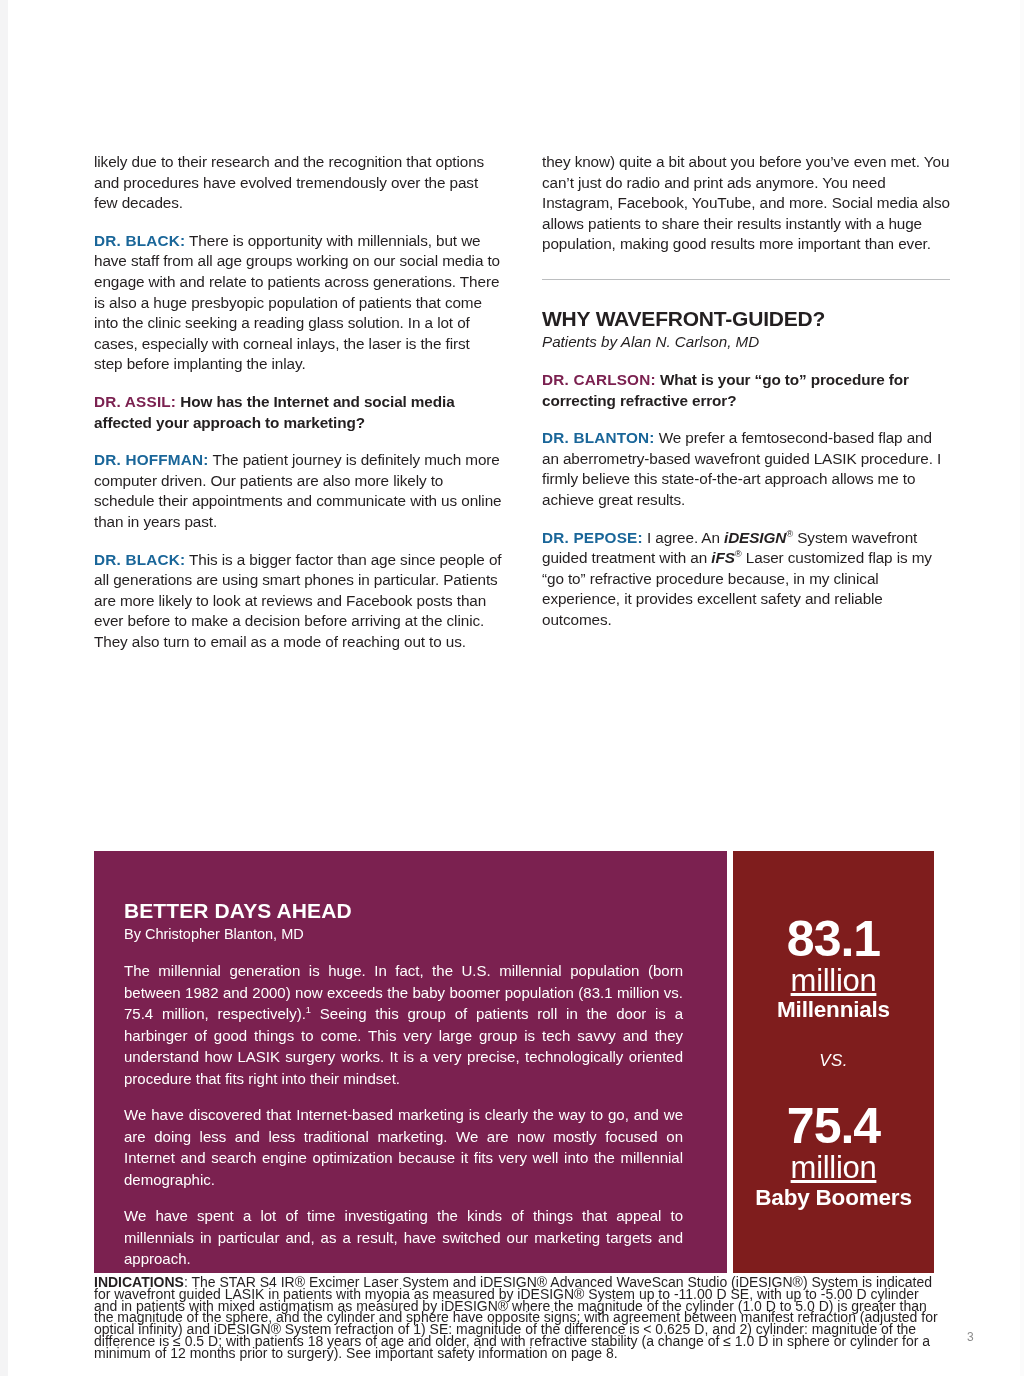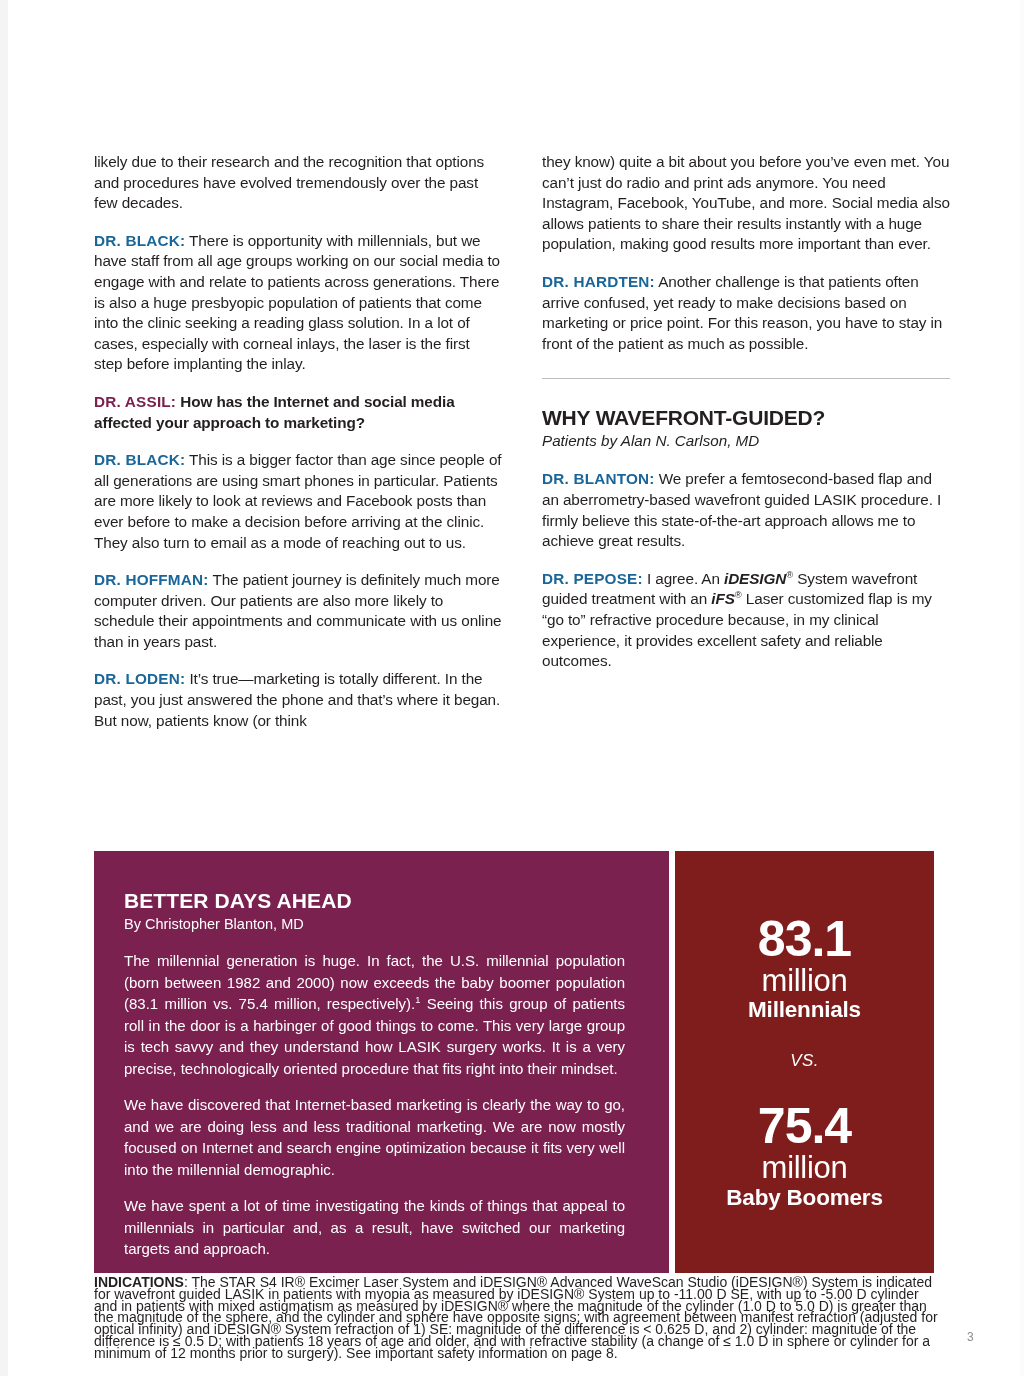--- a/index.html
+++ b/index.html
@@ -88,24 +88,24 @@
   
   .callout-wrap {
     position: absolute;
     left: 94px;
     top: 851px;
     width: 840px;
     height: 422px;
     display: flex;
   }
   .callout {
-    width: 575px;
+    width: 633px;
     background: #7b2150;
     color: #ffffff;
-    padding: 38px 36px 26px 30px;
+    padding: 48px 36px 26px 30px;
     box-sizing: border-box;
   }
   .callout-title {
     font-size: 21px;
     font-weight: bold;
     letter-spacing: 0.1px;
     margin: 0 0 3px 0;
   }
   .callout-byline {
     font-size: 14.5px;
@@ -136,20 +136,21 @@
   .stat-num {
     font-size: 50px;
     font-weight: bold;
     line-height: 1.02;
     letter-spacing: -1px;
   }
   .stat-unit {
     font-size: 31px;
     line-height: 1.05;
     letter-spacing: -0.3px;
+    text-decoration: underline;
   }
   .stat-label {
     font-size: 22.5px;
     font-weight: bold;
     line-height: 1.15;
     letter-spacing: -0.2px;
   }
   .stat-vs {
     font-size: 17px;
     margin: 28px 0 30px 0;
@@ -195,48 +196,45 @@
 
       <p class="body-p">
         <span class="speaker speaker-blue">DR. BLACK:</span><span> There is opportunity with millennials, but we have staff from all age groups working on our social media to engage with and relate to patients across generations. There is also a huge presbyopic population of patients that come into the clinic seeking a reading glass solution. In a lot of cases, especially with corneal inlays, the laser is the first step before implanting the inlay.</span>
       </p>
 
       <p class="body-p">
         <span class="speaker speaker-magenta">DR. ASSIL:</span><span class="q-text"> How has the Internet and social media affected your approach to marketing?</span>
       </p>
 
       <p class="body-p">
+        <span class="speaker speaker-blue">DR. HOFFMAN:</span><span> The patient journey is definitely much more computer driven. Our patients are also more likely to schedule their appointments and communicate with us online than in years past.</span>
+      </p>
+
+      <p class="body-p">
         <span class="speaker speaker-blue">DR. BLACK:</span><span> This is a bigger factor than age since people of all generations are using smart phones in particular. Patients are more likely to look at reviews and Facebook posts than ever before to make a decision before arriving at the clinic. They also turn to email as a mode of reaching out to us.</span>
       </p>
 
-      <p class="body-p">
-        <span class="speaker speaker-blue">DR. HOFFMAN:</span><span> The patient journey is definitely much more computer driven. Our patients are also more likely to schedule their appointments and communicate with us online than in years past.</span>
-      </p>
-
-      <p class="body-p">
-        <span class="speaker speaker-blue">DR. LODEN:</span><span> It’s true—marketing is totally different. In the past, you just answered the phone and that’s where it began. But now, patients know (or think</span>
-      </p>
 
     </div>
 
     <div class="col">
 
       <p class="body-p">
         <span>they know) quite a bit about you before you’ve even met. You can’t just do radio and print ads anymore. You need Instagram, Facebook, YouTube, and more. Social media also allows patients to share their results instantly with a huge population, making good results more important than ever.</span>
       </p>
 
-      <p class="body-p">
-        <span class="speaker speaker-blue">DR. HARDTEN:</span><span> Another challenge is that patients often arrive confused, yet ready to make decisions based on marketing or price point. For this reason, you have to stay in front of the patient as much as possible.</span>
-      </p>
 
       <hr class="rule">
 
       <h2 class="sec-title">WHY WAVEFRONT-GUIDED?</h2>
       <p class="sec-sub">Patients by Alan N. Carlson, MD</p>
 
+      <p class="body-p">
+        <span class="speaker speaker-magenta">DR. CARLSON:</span><span class="q-text"> What is your “go to” procedure for correcting refractive error?</span>
+      </p>
 
       <p class="body-p">
         <span class="speaker speaker-blue">DR. BLANTON:</span><span> We prefer a femtosecond-based flap and an aberrometry-based wavefront guided LASIK procedure. I firmly believe this state-of-the-art approach allows me to achieve great results.</span>
       </p>
 
       <p class="body-p">
         <span class="speaker speaker-blue">DR. PEPOSE:</span><span> I agree. An </span><span class="bi">iDESIGN</span><sup>®</sup><span> System wavefront guided treatment with an </span><span class="bi">iFS</span><sup>®</sup><span> Laser customized flap is my “go to” refractive procedure because, in my clinical experience, it provides excellent safety and reliable outcomes.</span>
       </p>
 
     </div>

